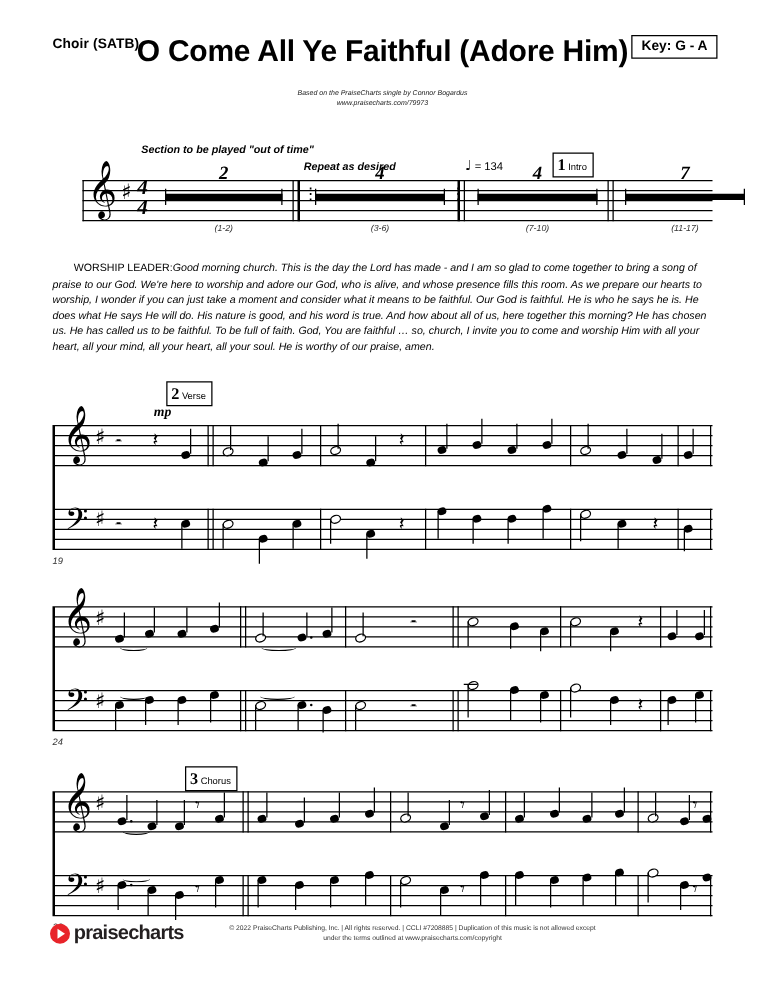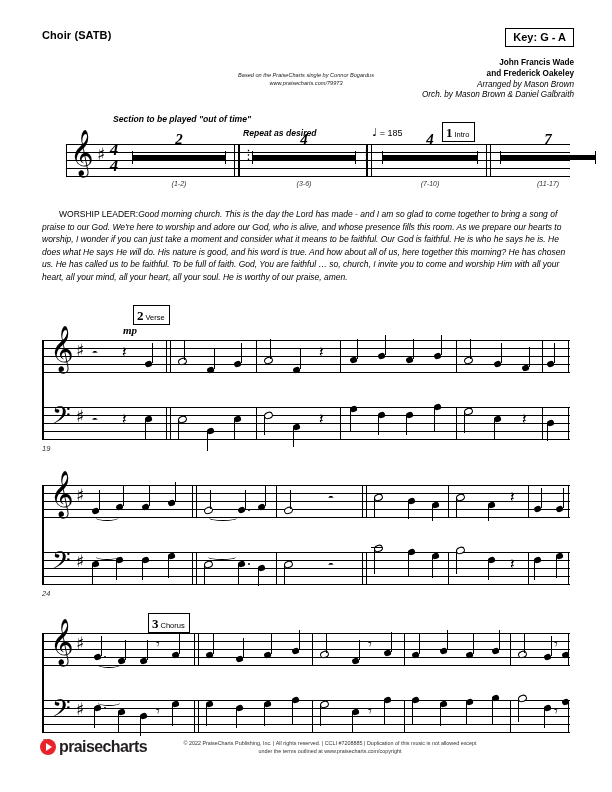--- a/index.html
+++ b/index.html
@@ -82,35 +82,30 @@
   .logo .wordmark{font-size:16px;font-weight:bold;letter-spacing:-.6px;color:#231f20;}
   .copy{position:absolute;left:180px;top:739px;width:300px;text-align:center;
         font-size:5.4px;line-height:8px;color:#333;}
 </style>
 </head>
 <body>
 
 <div class="pg">
 
   <div class="instrument">Choir (SATB)</div>
+  <div class="title">O Come All Ye Faithful (Adore Him)</div>
   <div class="basedon">Based on the PraiseCharts single by Connor Bogardus</div>
   <div class="weburl">www.praisecharts.com/79973</div>
   <div class="keybox">Key: G - A</div>
-  <div class="credits">
-    <div class="c1">John Francis Wade</div>
-    <div class="c1">and Frederick Oakeley</div>
-    <div class="c2">Arranged by Mason Brown</div>
-    <div class="c2">Orch. by Mason Brown &amp; Daniel Galbraith</div>
-  </div>
 
   <div class="outoftime"><span>Section to be played "out of time"</span></div>
   <div class="repeatdes"><span>Repeat as desired</span></div>
   <div class="tempo">
     <span class="qn">♩</span>
-    <span>= 185</span>
+    <span>= 134</span>
   </div>
   <div class="rehearsal" style="left:442px;top:122px;">
     <b>1</b><span>Intro</span>
   </div>
 
   <div class="system" style="left:66px;top:144px;width:504px;height:40px;">
     <div class="staff">
       <div class="ln"></div>
       <div class="ln"></div>
       <div class="ln"></div>

